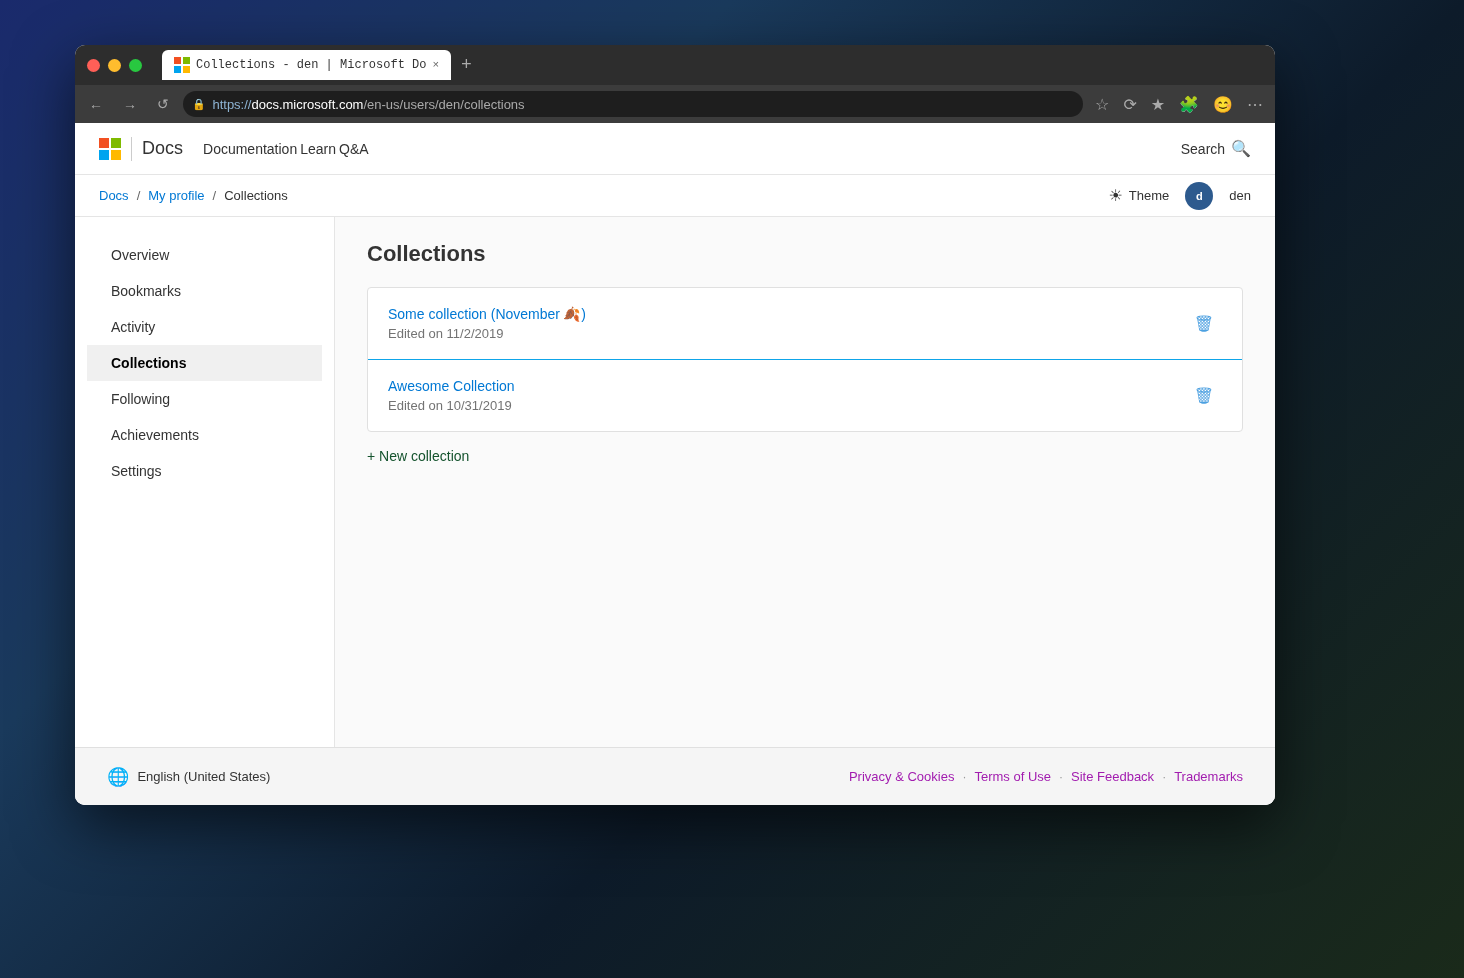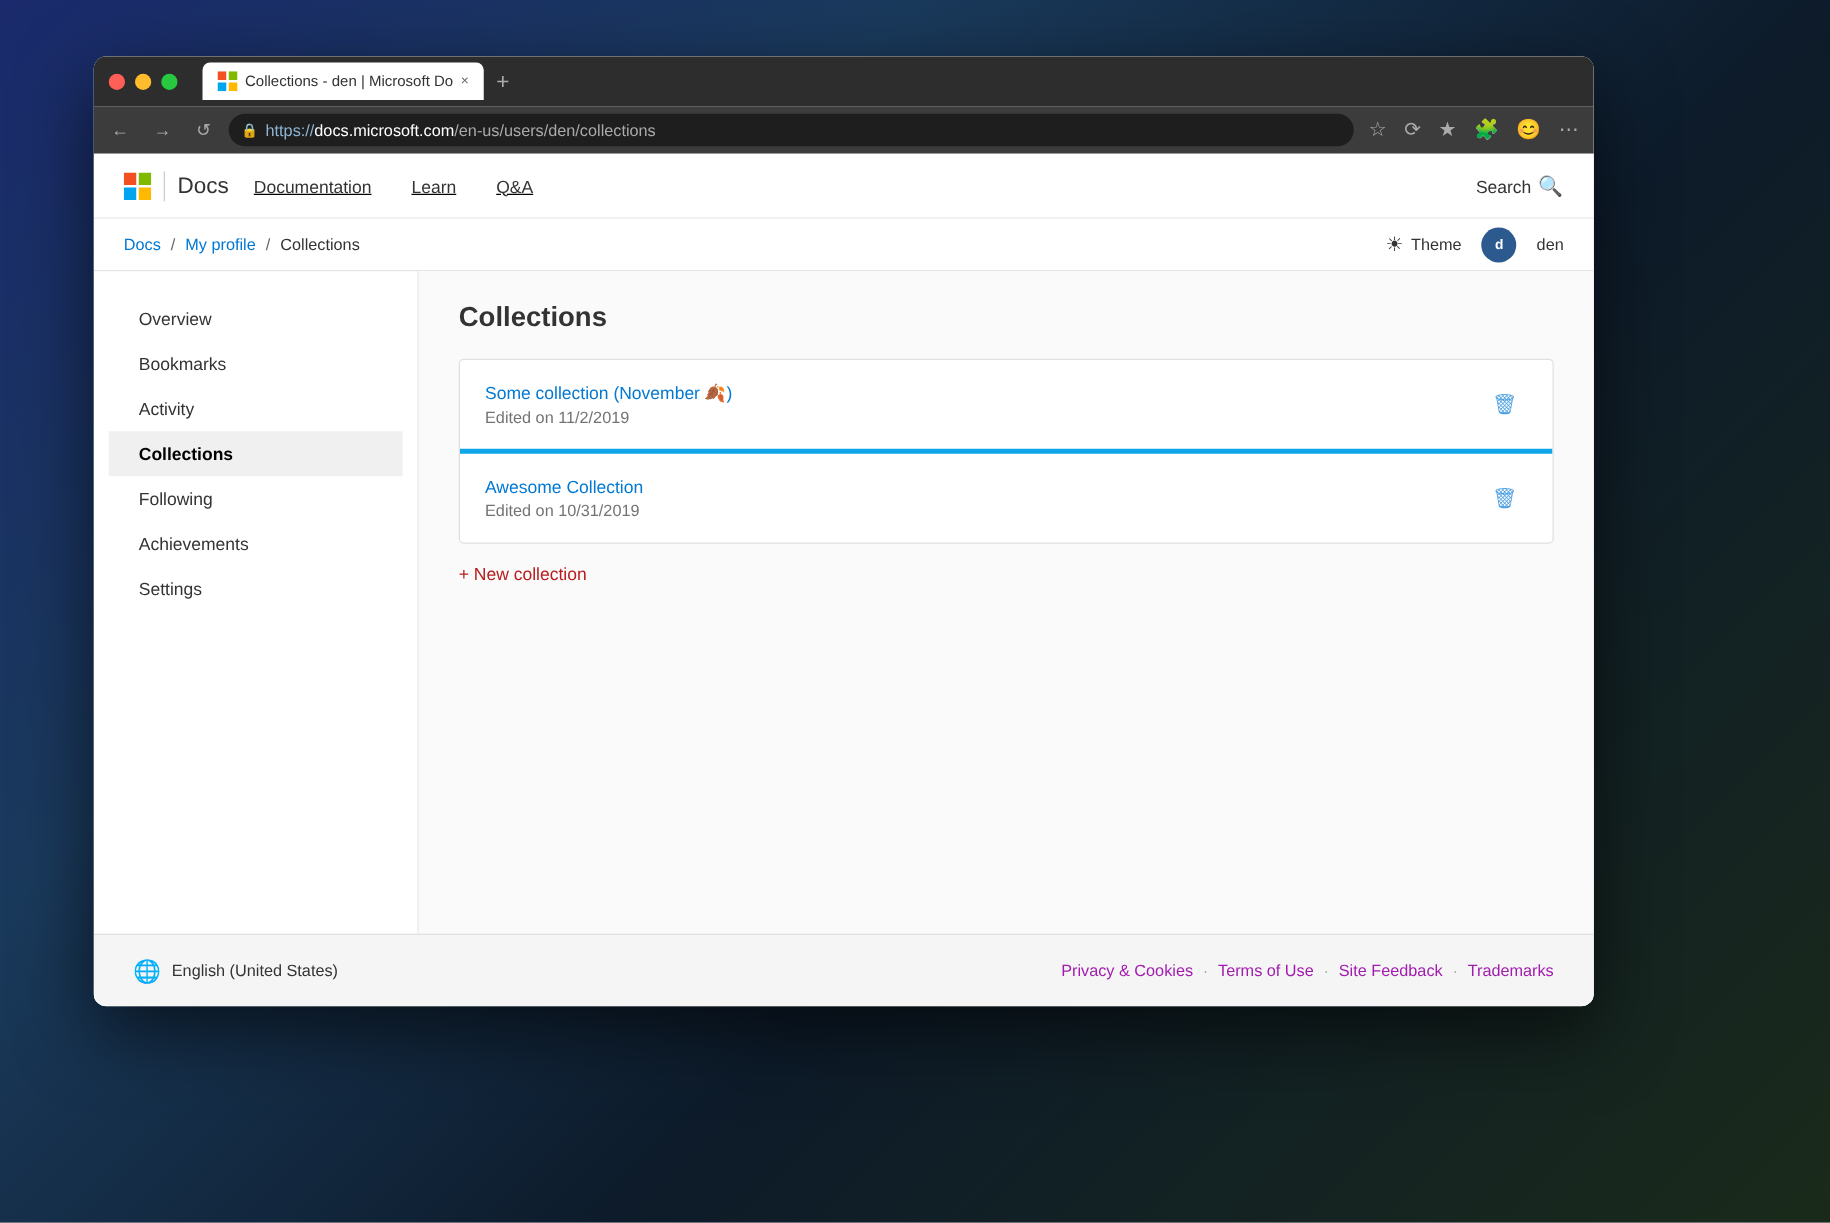--- a/index.html
+++ b/index.html
@@ -31,21 +31,21 @@
       padding: 0 12px;
       gap: 8px;
       flex-shrink: 0;
     }
     .traffic-light { width: 13px; height: 13px; border-radius: 50%; cursor: pointer; }
     .tl-red { background: #ff5f57; }
     .tl-yellow { background: #ffbd2e; }
     .tl-green { background: #28c840; }
 
     .tab-area {
-      display: flex; align-items: center; margin-left: 12px; gap: 4px;
+      display: flex; align-items: center; margin-left: 12px; gap: 4px; font-family: Liberation Mono, monospace;
     }
     .tab {
       background: #fff;
       height: 30px;
       display: flex; align-items: center;
       padding: 0 12px;
       border-radius: 6px 6px 0 0;
       font-size: 12px;
       color: #333;
       gap: 6px;
@@ -97,21 +97,21 @@
       display: flex; align-items: center;
       padding: 0 24px;
       gap: 20px;
       flex-shrink: 0;
     }
     .ms-logo {
       display: flex; align-items: center; gap: 10px;
     }
     .ms-divider { width: 1px; height: 24px; background: #ccc; }
     .docs-brand { font-size: 18px; color: #333; font-weight: 400; }
-    .header-nav { display: flex; gap: 32px; align-items: center; text-decoration: underline; }
+    .header-nav { display: flex; gap: 3px; align-items: center; }
     .header-nav-item { font-size: 14px; color: #333; text-decoration: none; cursor: pointer; }
     .header-right { margin-left: auto; display: flex; align-items: center; gap: 16px; }
     .search-btn { font-size: 14px; color: #333; cursor: pointer; display: flex; align-items: center; gap: 6px; }
     .search-icon-char { font-size: 16px; }
 
     
     .breadcrumb-bar {
       background: #fff;
       border-bottom: 1px solid #e5e5e5;
       height: 42px;
@@ -172,32 +172,32 @@
       background: #fff;
       border: 1px solid #e0e0e0;
       border-radius: 4px;
       overflow: hidden;
       margin-bottom: 16px;
     }
     .collection-item {
       padding: 18px 20px;
       display: flex; align-items: center;
       justify-content: space-between;
-      border-bottom: 4px solid #0ea5e9;
+      border-bottom: 1px solid #0ea5e9;
     }
     .collection-item:last-child { border-bottom: none; }
     .collection-info {}
     .collection-name { font-size: 14px; color: #0078d4; text-decoration: none; cursor: pointer; font-weight: 500; }
     .collection-date { font-size: 13px; color: #737373; margin-top: 4px; }
     .delete-btn { color: #0078d4; font-size: 16px; cursor: pointer; padding: 4px 8px; opacity: 0.7; }
 
     
     .new-collection-link {
       display: flex; align-items: center; gap: 6px;
-      font-size: 14px; color: #b91c1c; cursor: pointer;
+      font-size: 14px; color: #14532d; cursor: pointer;
       margin-top: 12px;
       text-decoration: none;
     }
 
     
     .site-footer {
       background: #f5f5f5;
       border-top: 1px solid #e0e0e0;
       height: 58px;
       display: flex; align-items: center;

